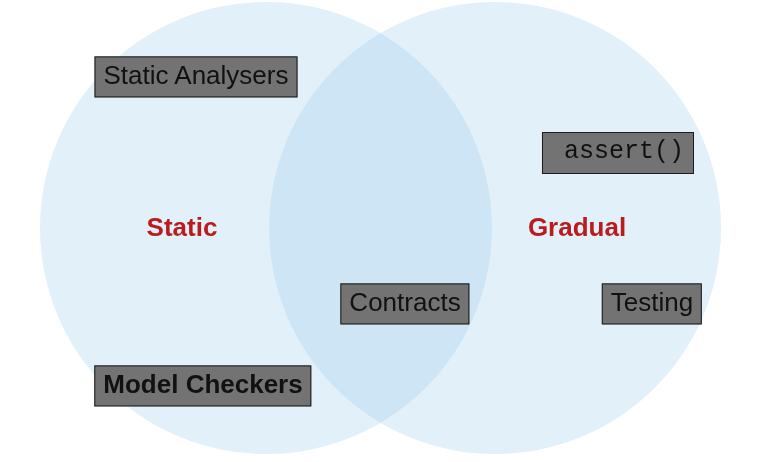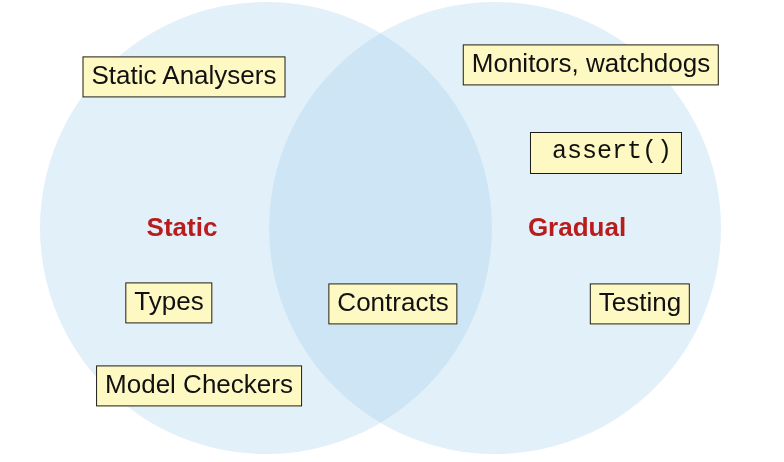--- a/index.html
+++ b/index.html
@@ -20,27 +20,28 @@
     position: absolute;
     left: 0;
     top: 0;
     width: 784px;
     height: 462px;
     display: block;
   }
   .box {
     position: absolute;
     transform: translate(-50%, -50%);
-    background: #fef9c3;
+    background: #737373;
     border: 1.2px solid #1c1c1c;
     padding: 3px 8px 5px 8px;
     font-size: 26px;
     line-height: 1.2;
     white-space: nowrap;
     color: #111111;
+    margin-left: 12px;
   }
   .box.mono {
     font-family: "Liberation Mono", "DejaVu Sans Mono", monospace;
     font-size: 25px;
     padding: 4px 9px 6px 21px;
   }
   .region-label {
     position: absolute;
     transform: translate(-50%, -50%);
     font-size: 26px;
@@ -55,32 +56,30 @@
 <div class="stage">
 
   <svg class="venn-svg" viewBox="0 0 784 462" aria-hidden="true">
     <circle cx="266" cy="228" r="226" fill="#e2f0f9"></circle>
     <circle cx="495" cy="228" r="226" fill="#e2f0f9"></circle>
     <path d="M 380.5 33.2 A 226 226 0 0 1 380.5 422.8 A 226 226 0 0 1 380.5 33.2 Z" fill="#cde5f4"></path>
   </svg>
 
   <div class="box" style="left:184px; top:77px;">Static Analysers</div>
 
-  <div class="box" style="left:591px; top:65px;">Monitors, watchdogs</div>
 
 
 
   <div class="box mono" style="left:606px; top:153px;">assert()</div>
 
   <div class="region-label" style="left:182px; top:227px;">Static</div>
 
 
   <div class="region-label" style="left:577px; top:227px;">Gradual</div>
 
-  <div class="box" style="left:169px; top:303px;">Types</div>
 
   <div class="box" style="left:393px; top:304px;">Contracts</div>
 
   <div class="box" style="left:640px; top:304px;">Testing</div>
 
-  <div class="box" style="left:199px; top:386px;">Model Checkers</div>
+  <div class="box" style="left:191px; top:386px;font-weight:bold;">Model Checkers</div>
 
 </div>
 
 </body></html>

